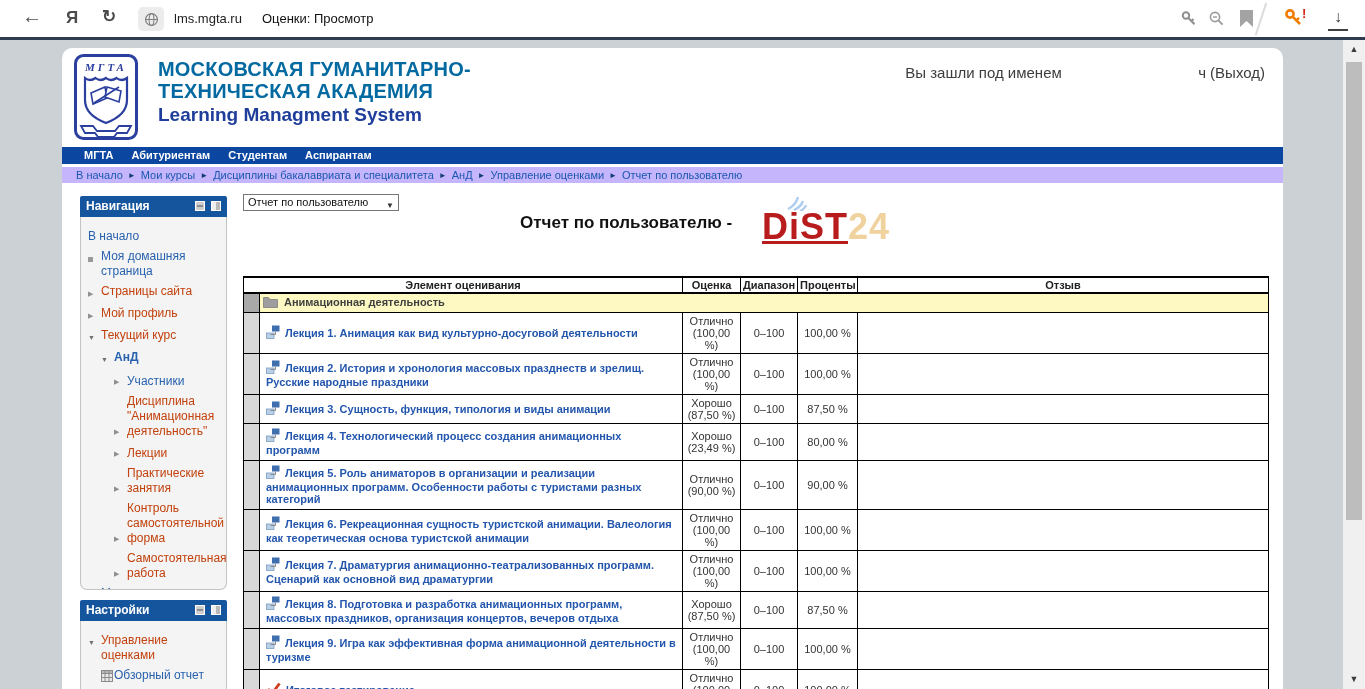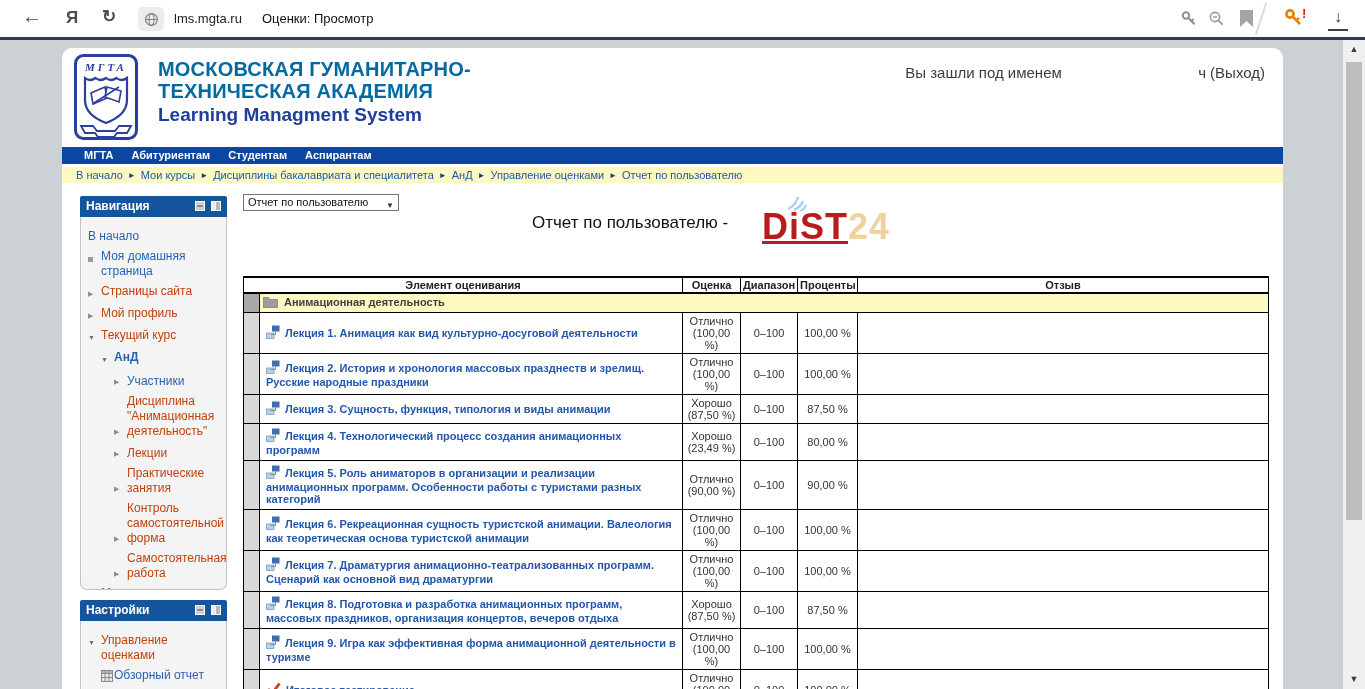--- a/index.html
+++ b/index.html
@@ -31,21 +31,21 @@
   
   .card{position:absolute;left:62px;top:48px;width:1221px;height:660px;background:#fff;border-radius:10px 10px 0 0;}
   .org-t{position:absolute;left:96px;font-size:20px;font-weight:bold;color:#0369a1;letter-spacing:.2px;}
   .org-t1{top:10px;} .org-t2{top:32px;}
   .org-sub{position:absolute;left:96px;top:56px;font-size:19px;font-weight:bold;color:#1f3e9b;}
   .login-info{position:absolute;top:16px;right:18px;font-size:15px;color:#3d3d3d;white-space:nowrap;}
   .login-gap{display:inline-block;width:128px;}
   .navbar{position:absolute;left:0;top:99px;width:100%;height:17px;background:#0b47a0;
     display:flex;gap:18px;padding-left:22px;box-sizing:border-box;}
   .navbar span{color:#fff;font-size:11px;font-weight:bold;line-height:17px;cursor:default;}
-  .crumbbar{position:absolute;left:0;top:119px;width:100%;height:16px;background:#fef9c3;
+  .crumbbar{position:absolute;left:0;top:119px;width:100%;height:16px;background:#c4b5fd;
     font-size:11px;line-height:16px;padding-left:14px;box-sizing:border-box;white-space:nowrap;}
   .crumbbar a{color:#1b57b0;text-decoration:none;}
   .crumb-sep{color:#123d78;font-size:8px;margin:0 5px;vertical-align:1px;}
   
   .sidebar{position:absolute;left:18px;top:148px;width:147px;}
   .block{margin-bottom:10px;}
   .block-header{background:#15559e;color:#fff;font-weight:bold;font-size:12px;height:21px;line-height:21px;
     padding:0 6px;position:relative;border-radius:2px 2px 0 0;}
   .blk-ic{position:absolute;top:5px;width:10px;height:10px;border:1px solid #fff;box-sizing:border-box;}
   .blk-ic1{right:22px;background:#cfcfcf;}
@@ -59,21 +59,21 @@
   .ti-marker{flex:0 0 13px;padding-top:2px;}
   .d1{margin-left:13px;} .d2{margin-left:26px;align-items:flex-end;}
   .lnk{color:#2862ae;} .plain{color:#c2410c;} .b{font-weight:bold;}
   .chev-r{font-size:7px;color:#8f8f8f;} .chev-d{font-size:7px;color:#707070;}
   .sq-bullet{display:inline-block;width:5px;height:5px;background:#9a9a9a;margin-top:3px;}
   .ti-label{flex:1;}
   
   .selectbox{position:absolute;left:181px;top:146px;width:156px;height:17px;border:1px solid #767676;
     background:#fff;font-size:11px;line-height:15px;padding:0 4px;box-sizing:border-box;color:#111;cursor:default;}
   .sel-arr{position:absolute;right:4px;top:3px;font-size:8px;color:#333;}
-  .page-title{position:absolute;left:470px;top:165px;font-size:17px;font-weight:normal;color:#111;}
+  .page-title{position:absolute;left:458px;top:165px;font-size:17px;font-weight:bold;color:#111;}
   
   .wm{position:absolute;font-weight:bold;letter-spacing:1px;white-space:nowrap;}
   .wm .wd{color:#b91c1c;text-decoration:underline;} .wm .wn{color:#f0d29e;}
   .wm1{left:700px;top:158px;font-size:36px;}
   .wm2{left:592px;top:388px;font-size:46px;opacity:.68;}
   .wm svg{position:absolute;}
   .wm1 svg{left:24px;top:-13px;}
   .wm2 svg{left:30px;top:-16px;}
   
   .gtable{position:absolute;left:181px;top:228px;border-collapse:collapse;table-layout:fixed;width:1025px;

